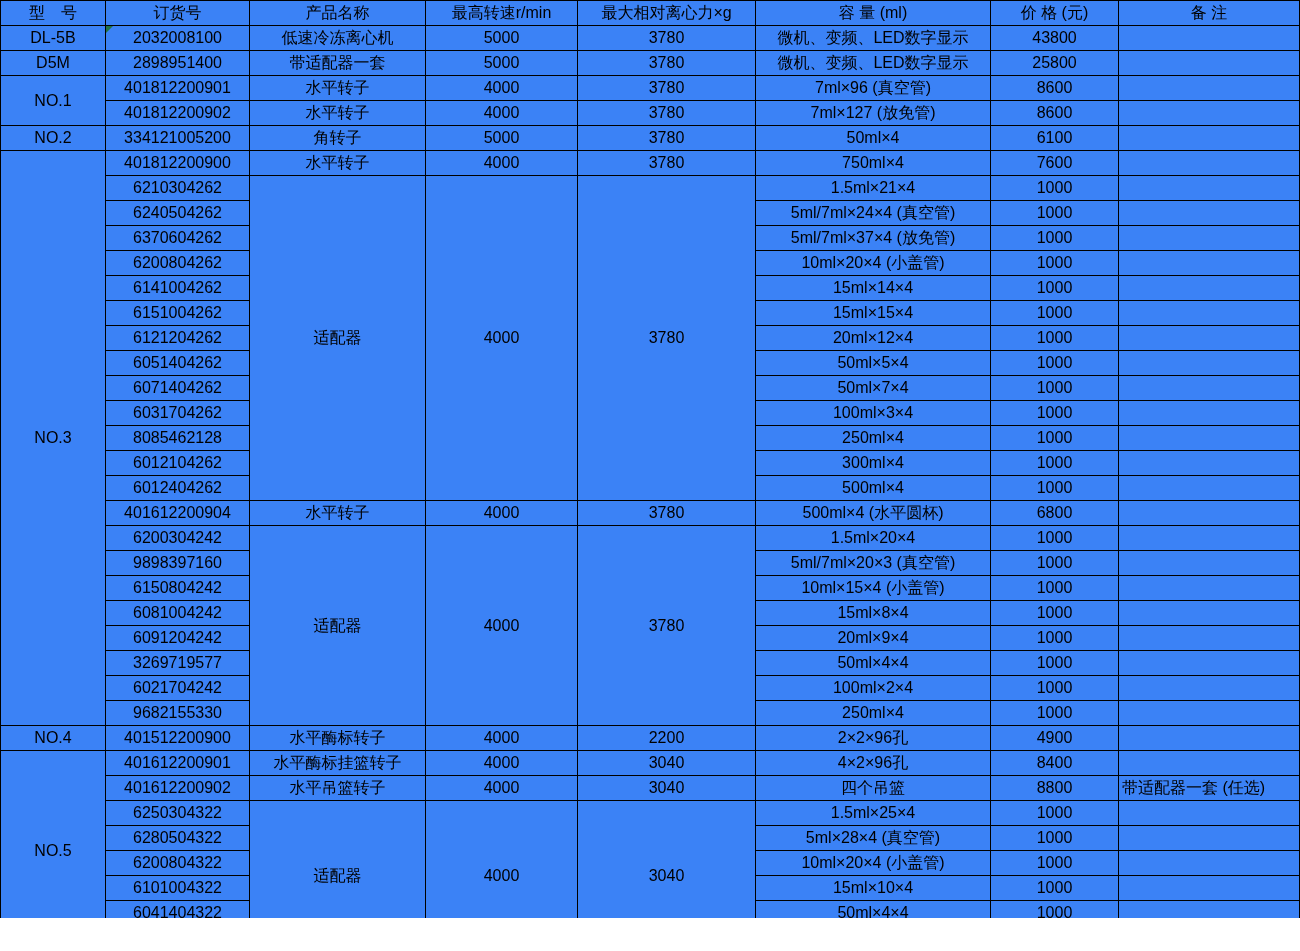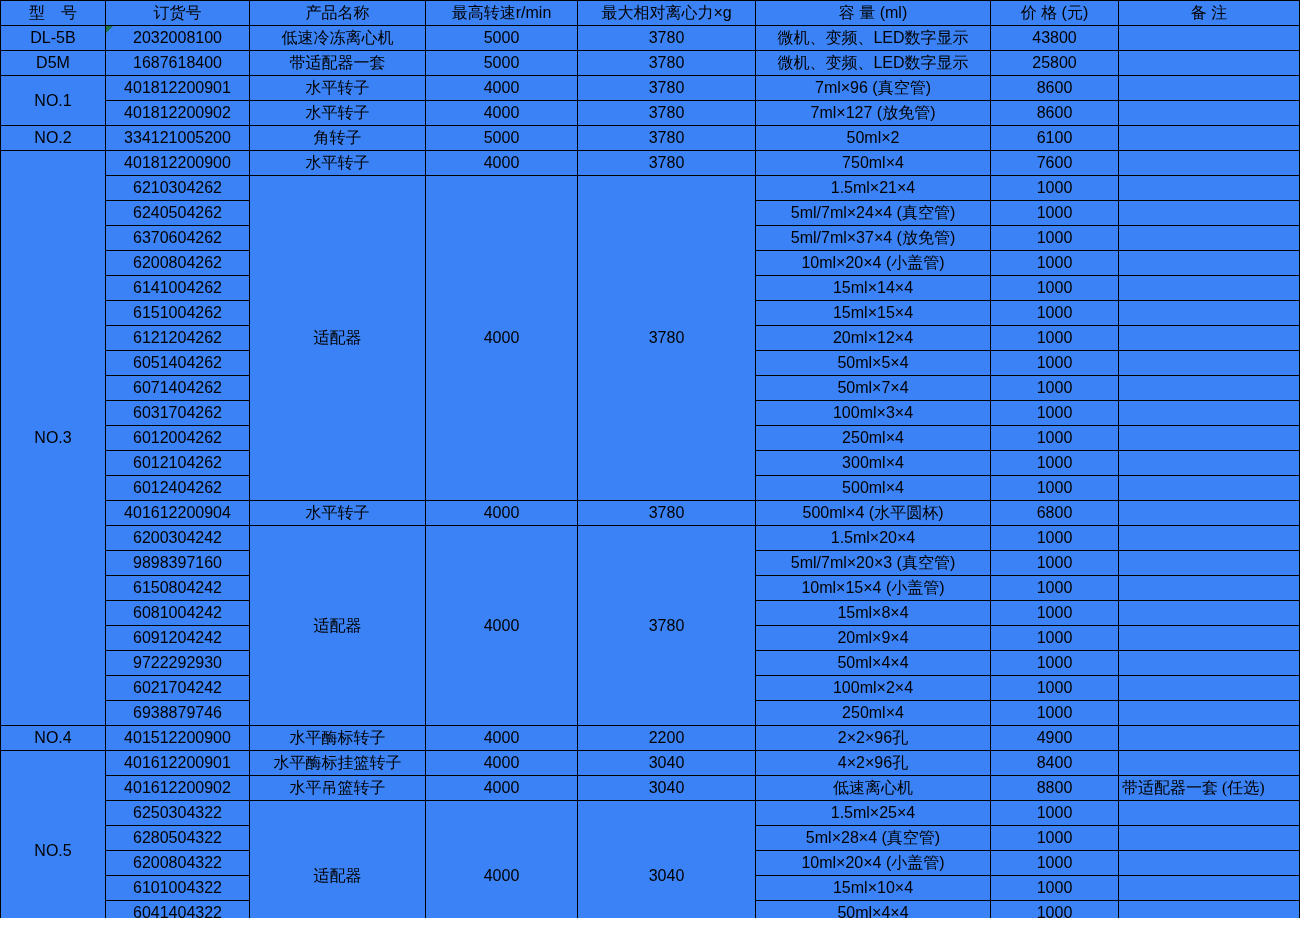--- a/index.html
+++ b/index.html
@@ -12,21 +12,21 @@
     padding:0 2px;
     text-align:center;
     vertical-align:middle;
     font-size:16px;
     font-weight:400;
     white-space:nowrap;
     overflow:hidden;
     position:relative;
     line-height:1.1;
   }
-  td.remark{text-align:left;padding-left:3px;font-family:Liberation Serif, serif;}
+  td.remark{text-align:left;padding-left:3px;}
   .err-tri{
     position:absolute;top:0;left:0;width:0;height:0;
     border-top:7px solid #217346;
     border-right:7px solid transparent;
     pointer-events:none;
   }
 </style>
 </head>
 <body>
 
@@ -60,21 +60,21 @@
           <td>2032008100<span class="err-tri" style="border-top-color: rgb(33, 115, 70);"></span></td>
           <td>低速冷冻离心机</td>
           <td>5000</td>
           <td>3780</td>
           <td>微机、变频、LED数字显示</td>
           <td>43800</td>
           <td class="remark"></td>
         </tr>
         <tr>
           <td>D5M</td>
-          <td>1687618400</td>
+          <td>2898951400</td>
           <td>带适配器一套</td>
           <td>5000</td>
           <td>3780</td>
           <td>微机、变频、LED数字显示</td>
           <td>25800</td>
           <td class="remark"></td>
         </tr>
         <tr>
           <td rowspan="2">NO.1</td>
           <td>401812200901</td>
@@ -93,21 +93,21 @@
           <td>7ml×127 (放免管)</td>
           <td>8600</td>
           <td class="remark"></td>
         </tr>
         <tr>
           <td>NO.2</td>
           <td>334121005200</td>
           <td>角转子</td>
           <td>5000</td>
           <td>3780</td>
-          <td>50ml×2</td>
+          <td>50ml×4</td>
           <td>6100</td>
           <td class="remark"></td>
         </tr>
         <tr>
           <td rowspan="23">NO.3</td>
           <td>401812200900</td>
           <td>水平转子</td>
           <td>4000</td>
           <td>3780</td>
           <td>750ml×4</td>
@@ -171,21 +171,21 @@
           <td>1000</td>
           <td class="remark"></td>
         </tr>
         <tr>
           <td>6031704262</td>
           <td>100ml×3×4</td>
           <td>1000</td>
           <td class="remark"></td>
         </tr>
         <tr>
-          <td>6012004262</td>
+          <td>8085462128</td>
           <td>250ml×4</td>
           <td>1000</td>
           <td class="remark"></td>
         </tr>
         <tr>
           <td>6012104262</td>
           <td>300ml×4</td>
           <td>1000</td>
           <td class="remark"></td>
         </tr>
@@ -231,33 +231,33 @@
           <td>1000</td>
           <td class="remark"></td>
         </tr>
         <tr>
           <td>6091204242</td>
           <td>20ml×9×4</td>
           <td>1000</td>
           <td class="remark"></td>
         </tr>
         <tr>
-          <td>9722292930</td>
+          <td>3269719577</td>
           <td>50ml×4×4</td>
           <td>1000</td>
           <td class="remark"></td>
         </tr>
         <tr>
           <td>6021704242</td>
           <td>100ml×2×4</td>
           <td>1000</td>
           <td class="remark"></td>
         </tr>
         <tr>
-          <td>6938879746</td>
+          <td>9682155330</td>
           <td>250ml×4</td>
           <td>1000</td>
           <td class="remark"></td>
         </tr>
         <tr>
           <td>NO.4</td>
           <td>401512200900</td>
           <td>水平酶标转子</td>
           <td>4000</td>
           <td>2200</td>
@@ -273,21 +273,21 @@
           <td>3040</td>
           <td>4×2×96孔</td>
           <td>8400</td>
           <td class="remark"></td>
         </tr>
         <tr>
           <td>401612200902</td>
           <td>水平吊篮转子</td>
           <td>4000</td>
           <td>3040</td>
-          <td>低速离心机</td>
+          <td>四个吊篮</td>
           <td>8800</td>
           <td class="remark">带适配器一套 (任选)</td>
         </tr>
         <tr>
           <td>6250304322</td>
           <td rowspan="6">适配器</td>
           <td rowspan="6">4000</td>
           <td rowspan="6">3040</td>
           <td>1.5ml×25×4</td>
           <td>1000</td>

